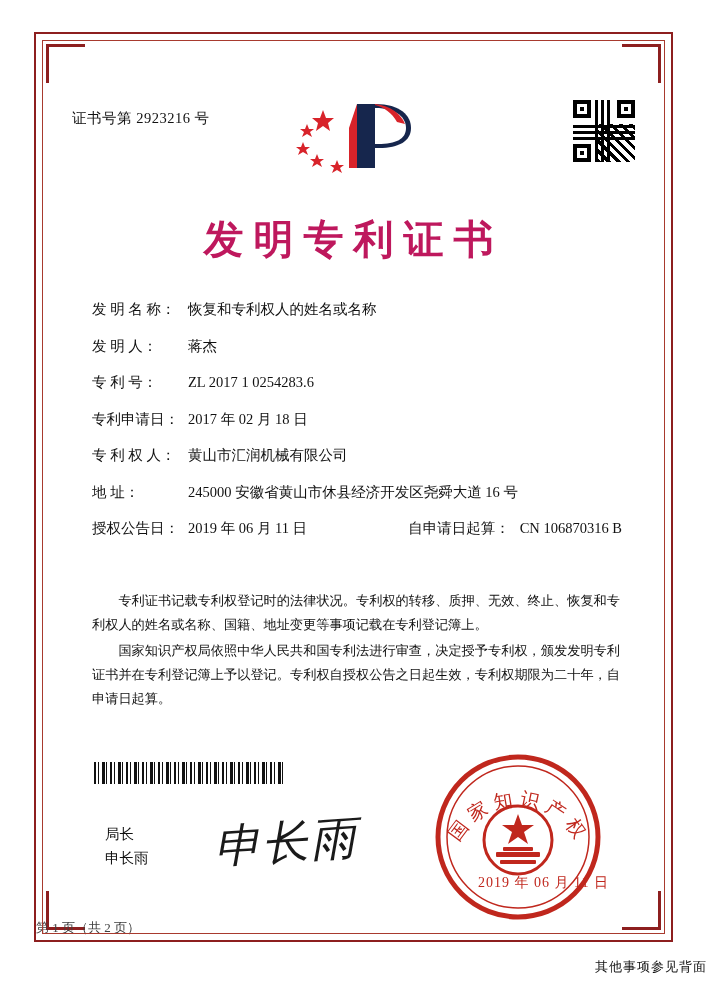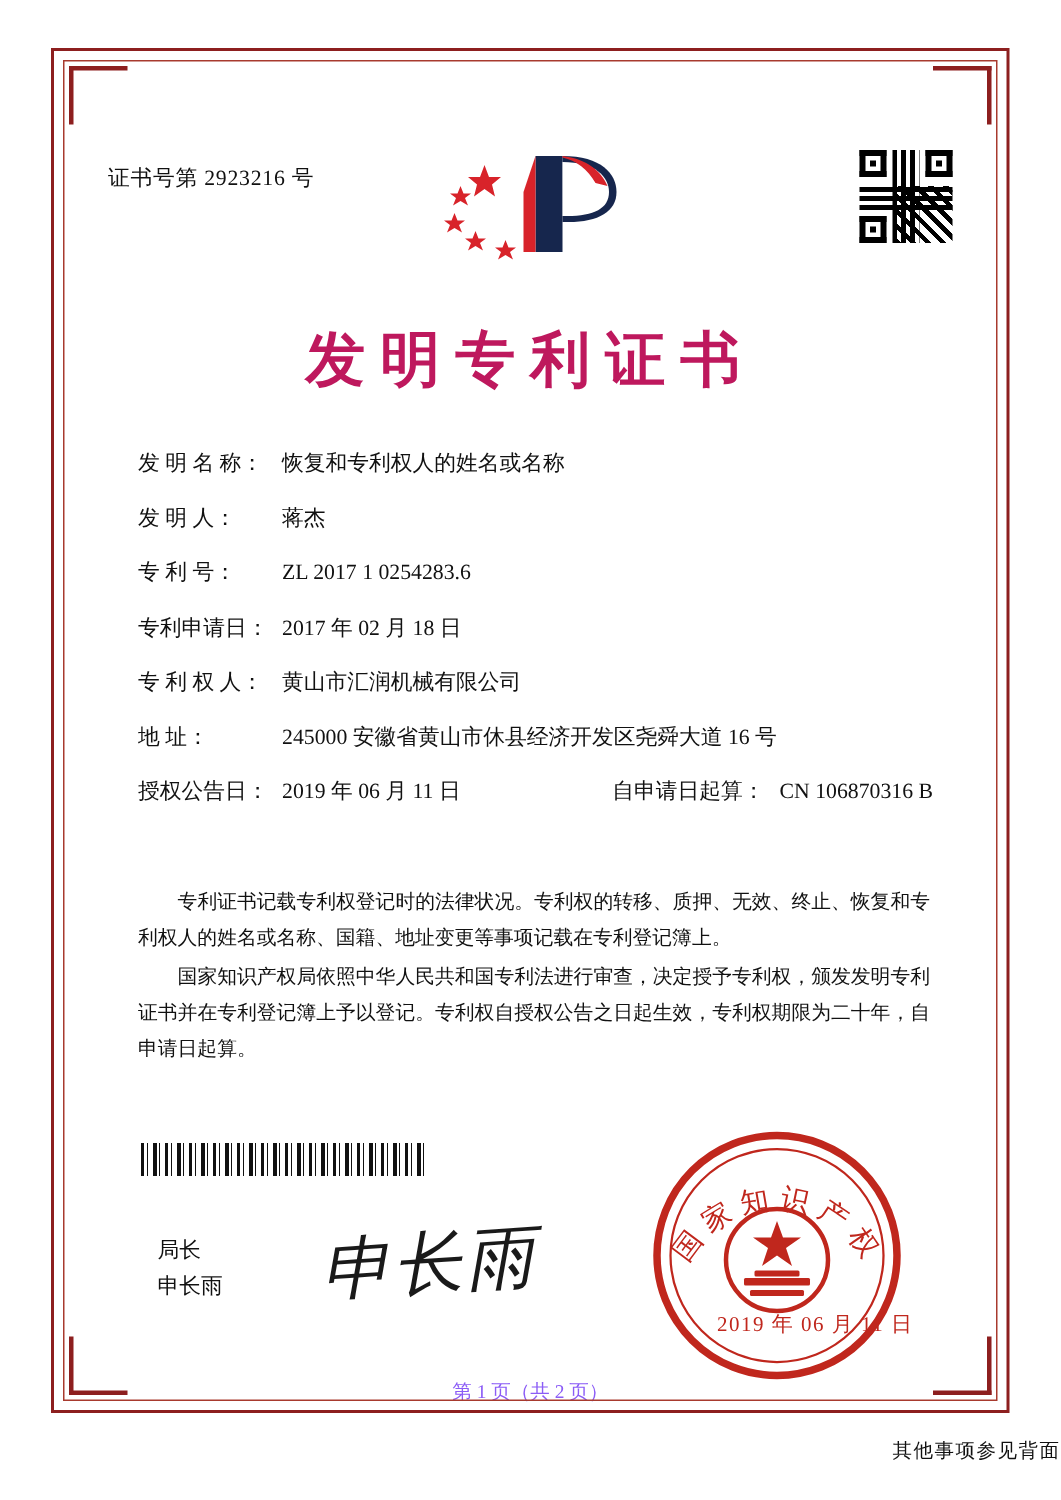--- a/index.html
+++ b/index.html
@@ -215,23 +215,22 @@
     letter-spacing: 1px;
     white-space: nowrap;
   }
 
   
   .page-no {
     position: absolute;
     left: 0;
     top: 885px;
     width: 100%;
-    text-align: center;
     font-size: 13px;
-    color: #8b5cf6;
+    color: #404040;
   }
   .footnote {
     position: absolute;
     left: 0;
     top: 958px;
     width: 100%;
     text-align: right;
     font-size: 13px;
     color: #111;
     letter-spacing: 1px;

